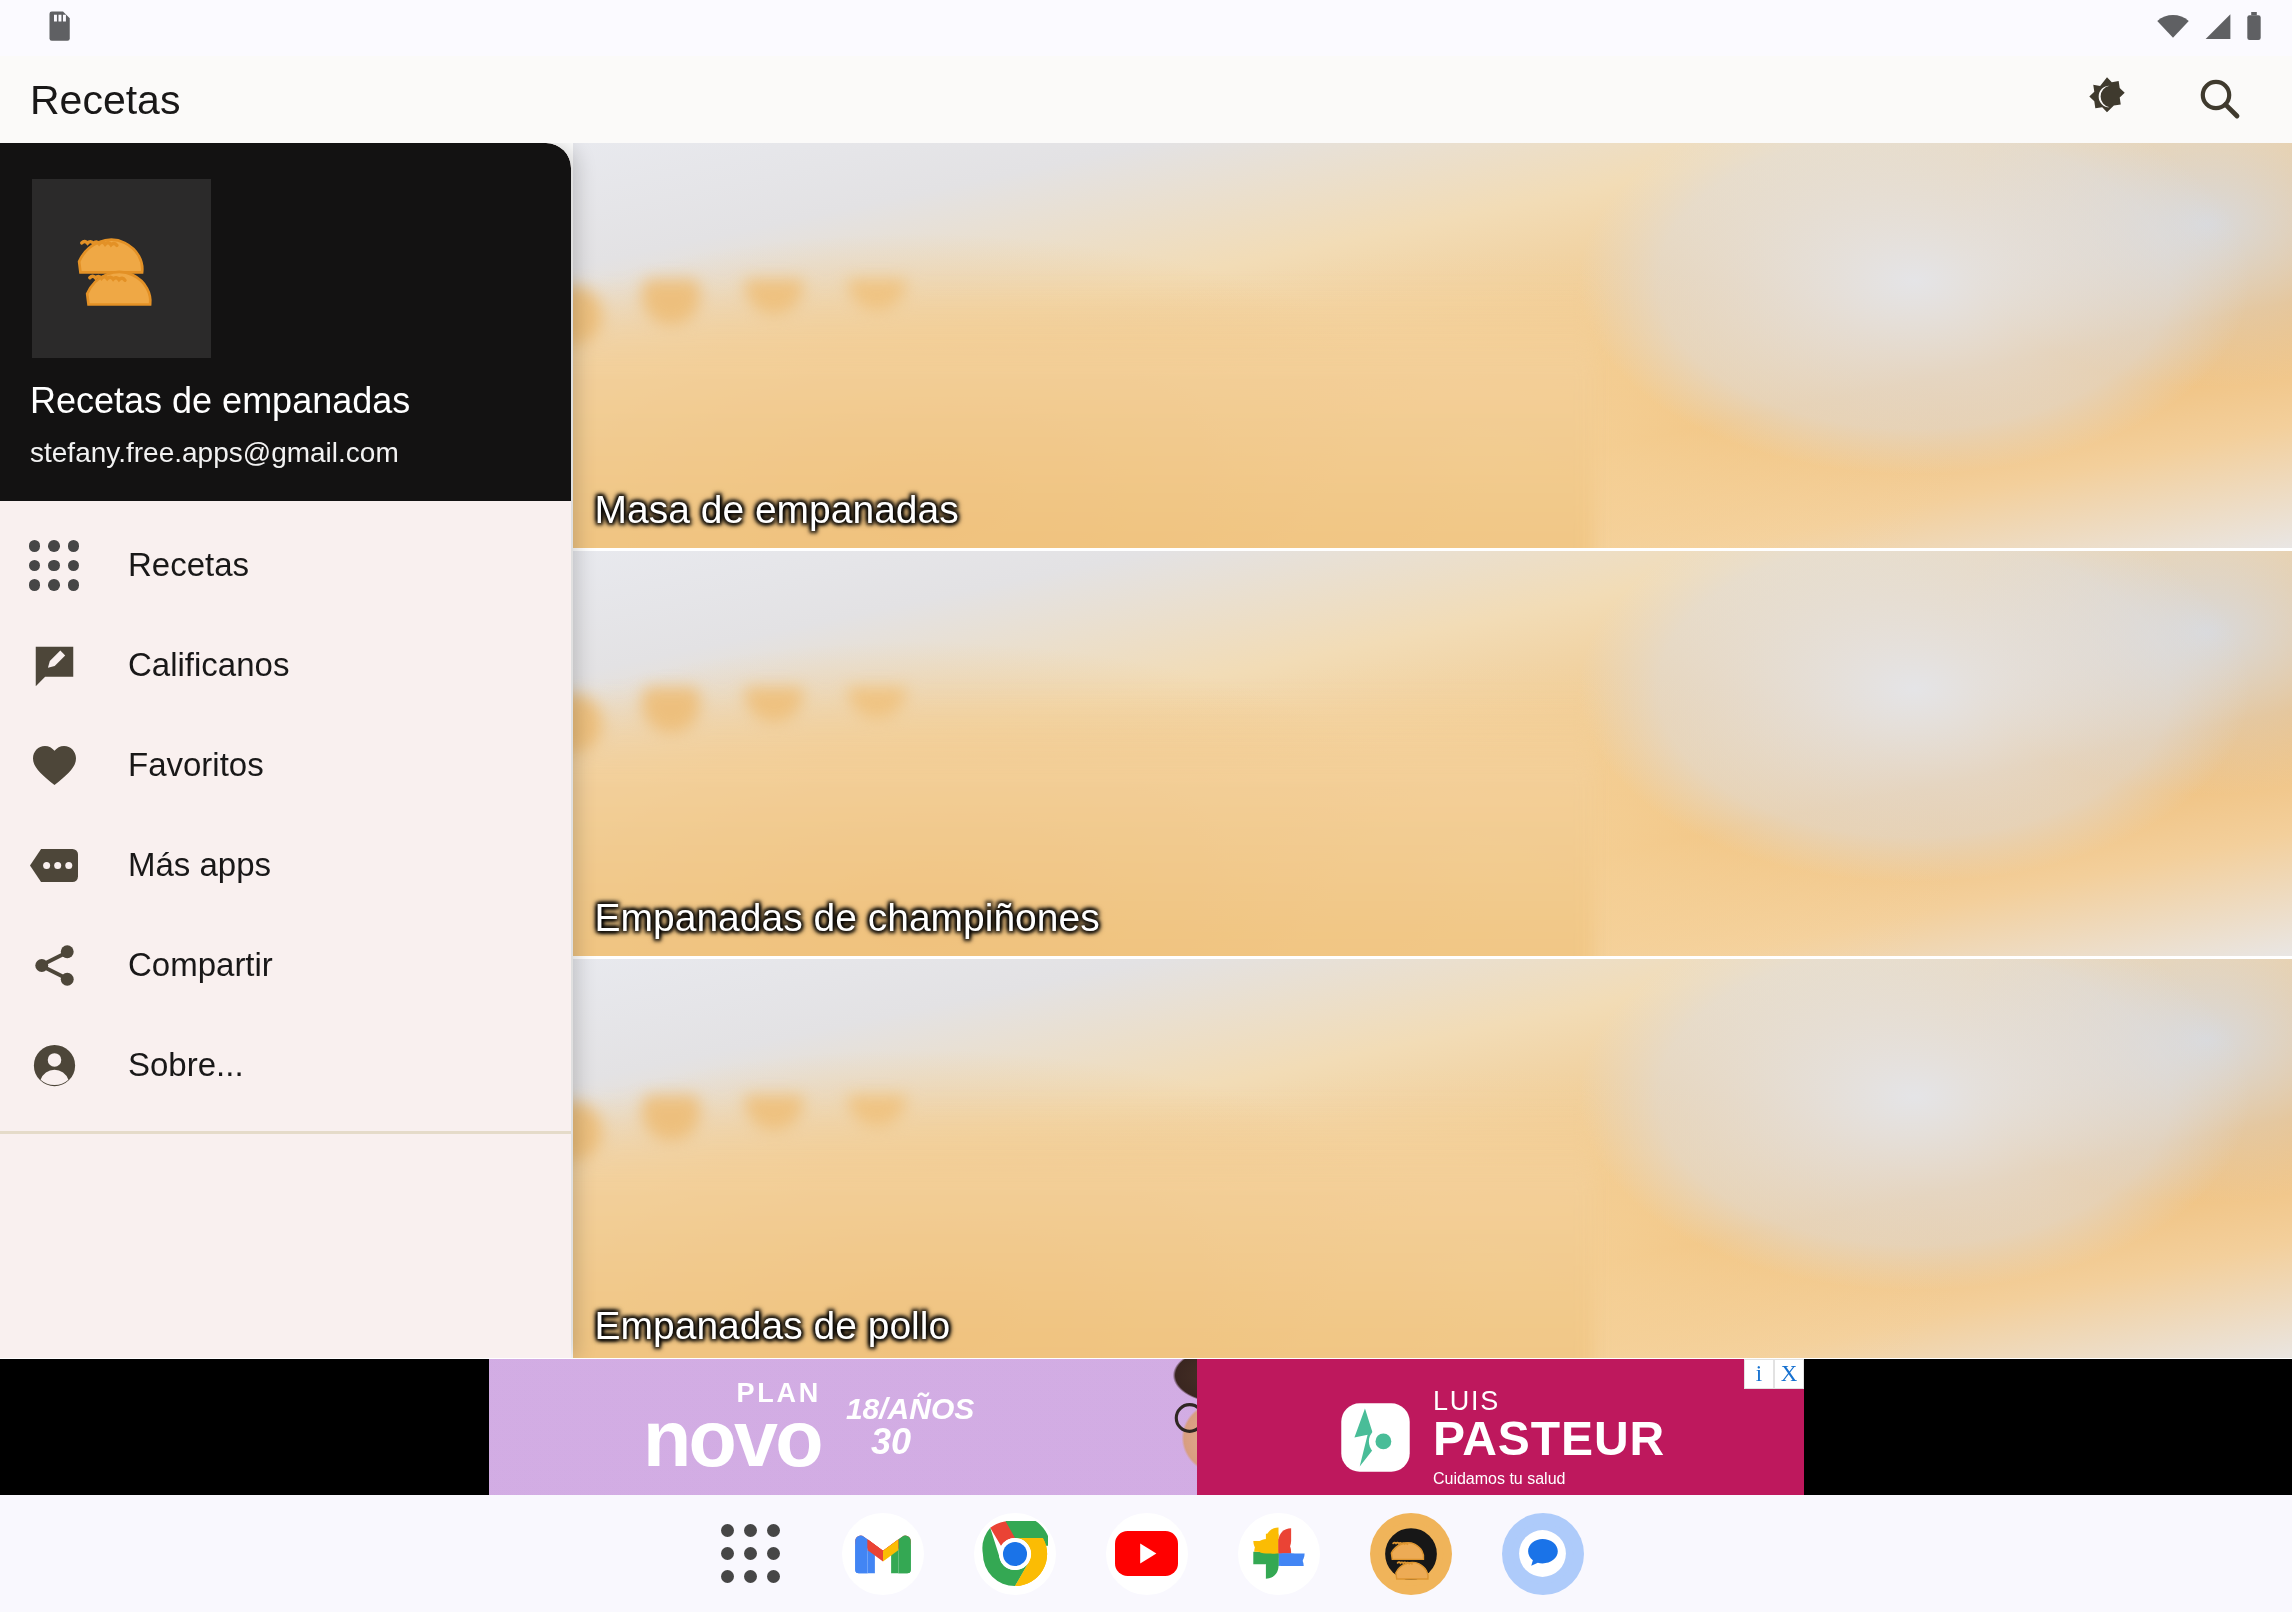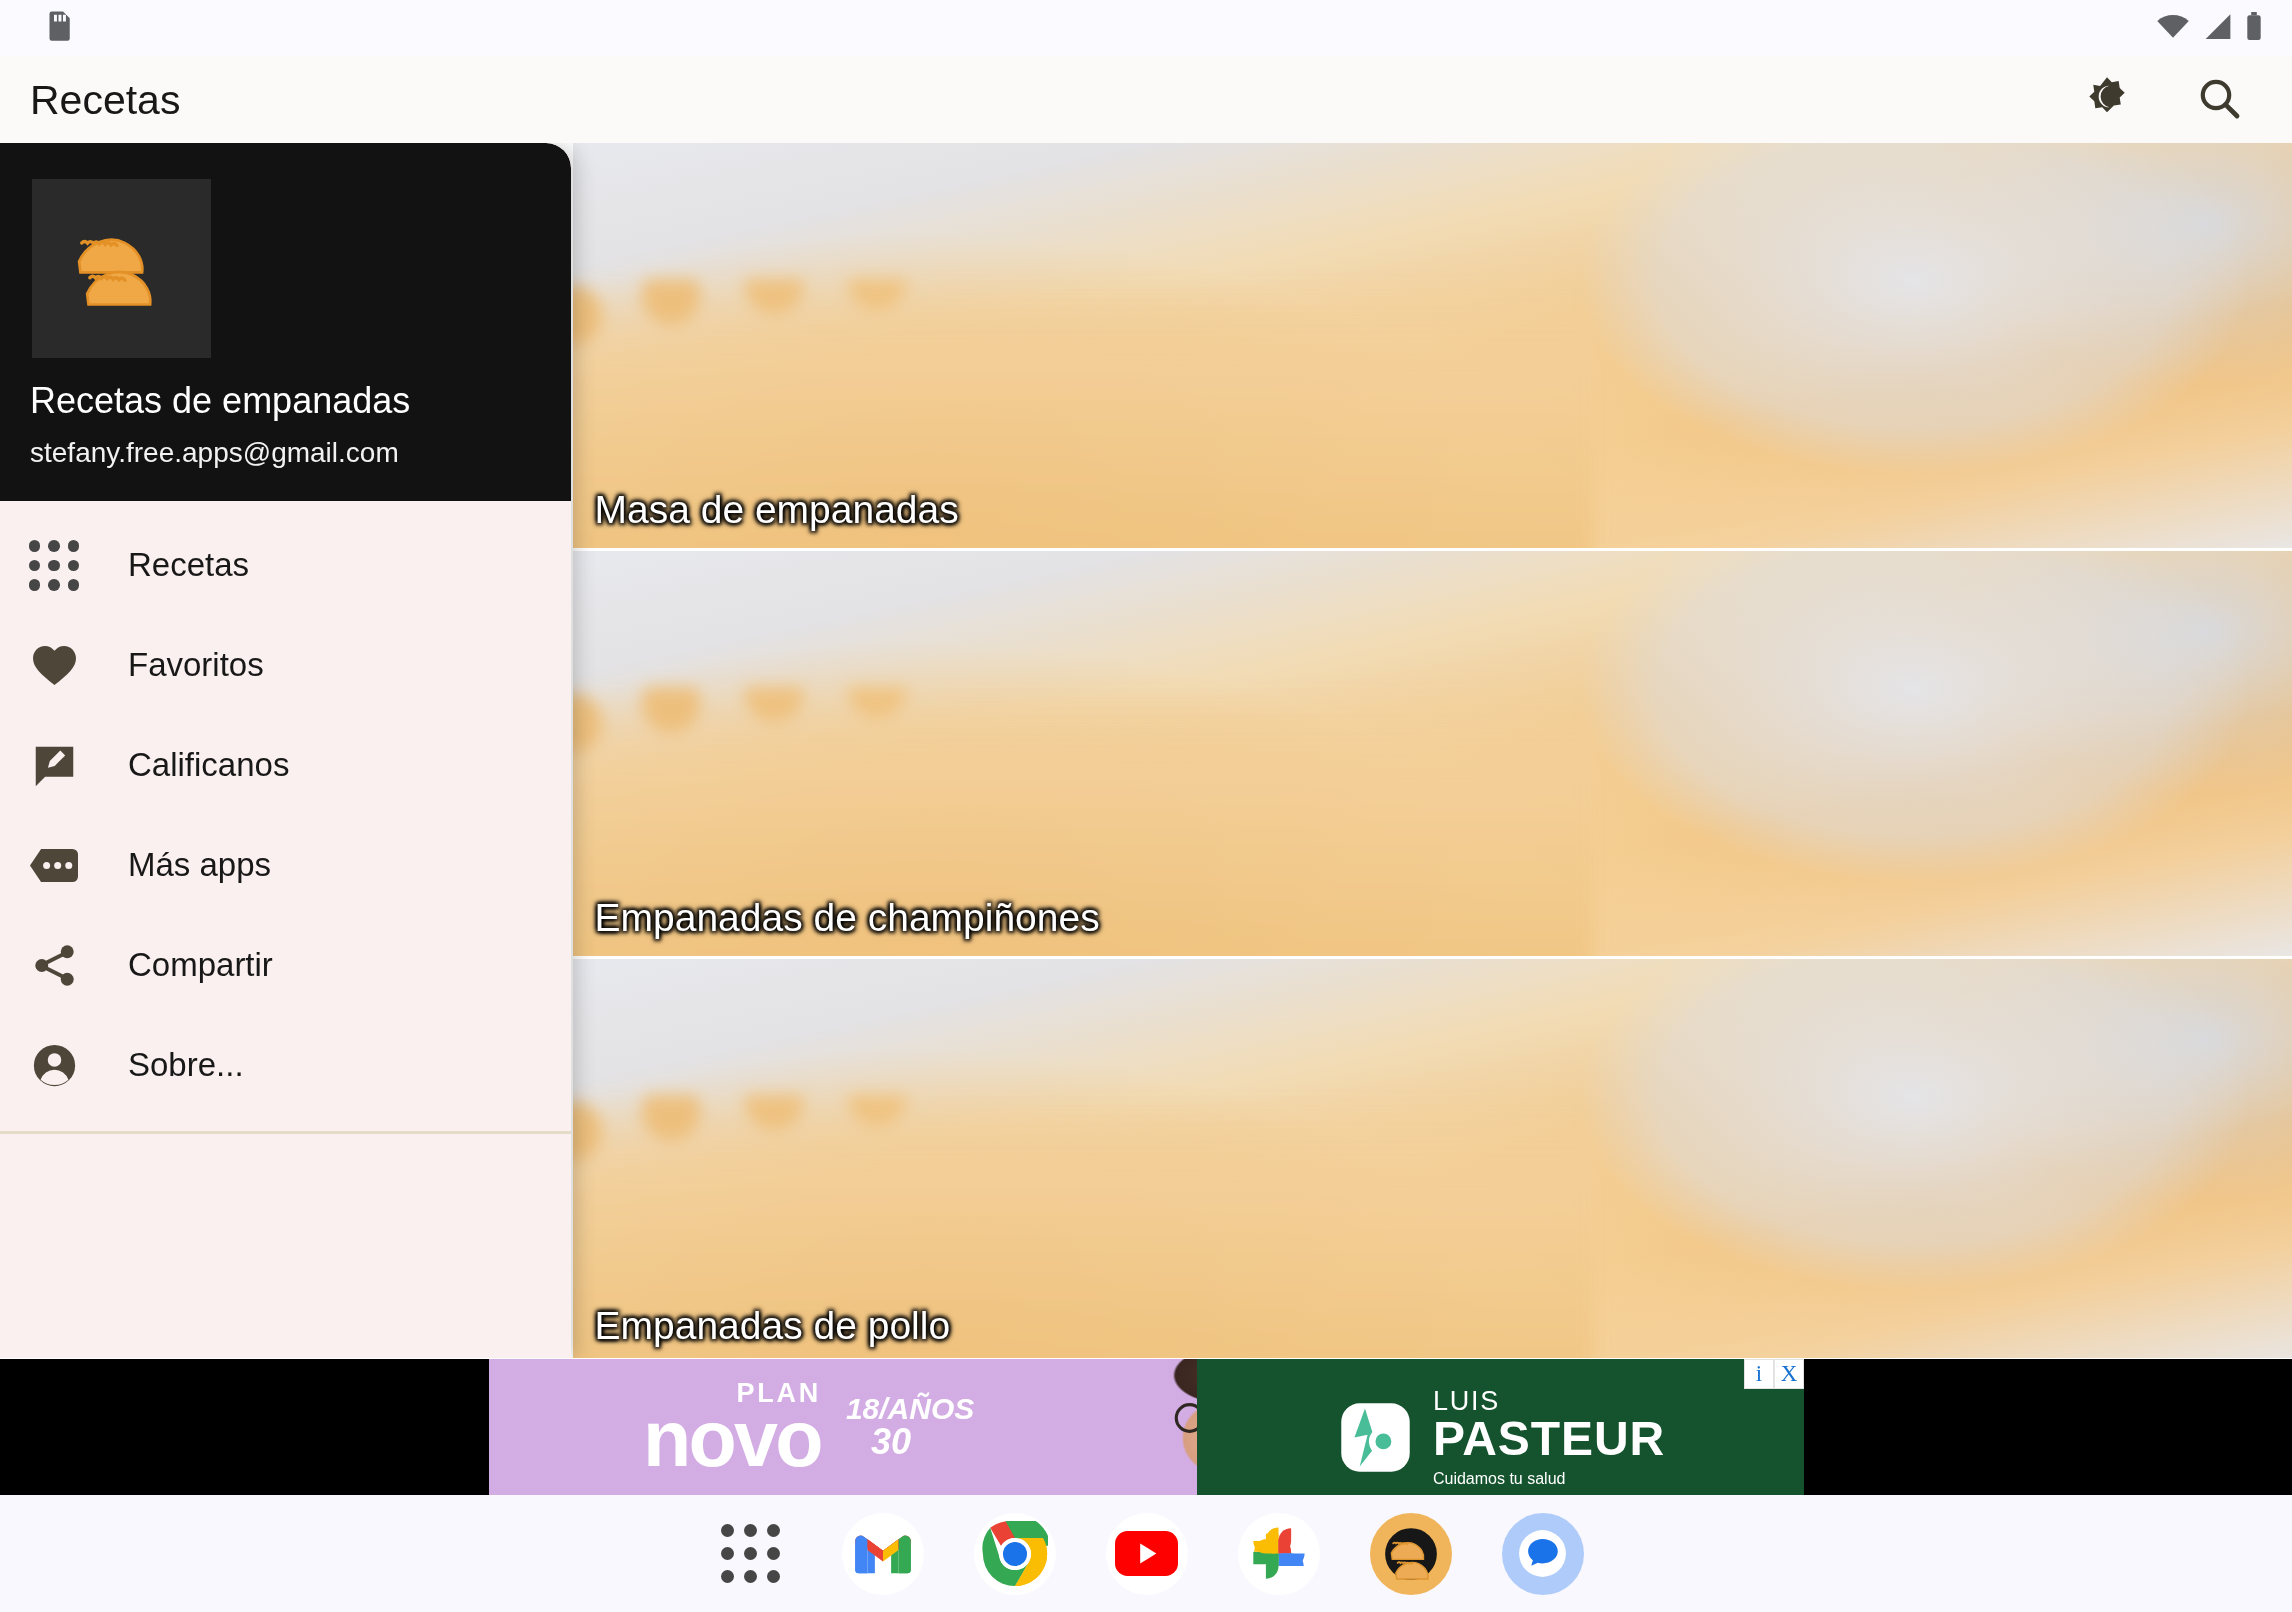--- a/index.html
+++ b/index.html
@@ -280,21 +280,21 @@
   .ad-face .glasses {
     position: absolute;
     top: 43px; left: 52px;
     width: 93px; height: 32px;
   }
   .ad-right {
     position: absolute;
     top: 0; left: 708px;
     width: 607px;
     height: 156px;
-    background: #14532d;
+    background: #be185d;
     display: flex;
     align-items: center;
     justify-content: center;
   }
   .ad-pasteur-logo {
     width: 79px; height: 79px;
     margin-right: 18px;
     flex: none;
   }
   .ad-pasteur-text { color: #ffffff; line-height: 1.0; }
@@ -475,35 +475,35 @@
               <i></i>
               <i></i>
               <i></i>
             </span>
         </span>
         <span class="drawer-item-label">Recetas</span>
       </div>
 
       <div class="drawer-item">
         <span class="drawer-item-icon">
-          <svg width="47" height="43" viewBox="0 0 24 22">
-              <path d="M12 21C5 15.5 1 11.8 1 7.3 1 3.8 3.7 1 7.1 1c2 0 3.8 1 4.9 2.5C13.1 2 14.9 1 16.9 1 20.3 1 23 3.8 23 7.3c0 4.5-4 8.2-11 13.7z" fill="#4d4639"></path>
-            </svg>
-        </span>
-        <span class="drawer-item-label">Favoritos</span>
-      </div>
-
-      <div class="drawer-item">
-        <span class="drawer-item-icon">
           <svg width="45" height="45" viewBox="0 0 24 24">
               <path d="M2 2h20v16H7l-5 5z" fill="#4d4639"></path>
               <path d="M8.5 13.2l1-3.6 5.6-5.6 2.6 2.6-5.6 5.6z" fill="#f9f0ef"></path>
             </svg>
         </span>
         <span class="drawer-item-label">Calificanos</span>
+      </div>
+
+      <div class="drawer-item">
+        <span class="drawer-item-icon">
+          <svg width="47" height="43" viewBox="0 0 24 22">
+              <path d="M12 21C5 15.5 1 11.8 1 7.3 1 3.8 3.7 1 7.1 1c2 0 3.8 1 4.9 2.5C13.1 2 14.9 1 16.9 1 20.3 1 23 3.8 23 7.3c0 4.5-4 8.2-11 13.7z" fill="#4d4639"></path>
+            </svg>
+        </span>
+        <span class="drawer-item-label">Favoritos</span>
       </div>
 
       <div class="drawer-item">
         <span class="drawer-item-icon">
           <svg width="48" height="39" viewBox="0 0 26 20">
               <path d="M0 10L6 1h17a3 3 0 0 1 3 3v12a3 3 0 0 1-3 3H6z" fill="#4d4639"></path>
               <circle cx="9" cy="10" r="1.9" fill="#f9f0ef"></circle>
               <circle cx="15" cy="10" r="1.9" fill="#f9f0ef"></circle>
               <circle cx="21" cy="10" r="1.9" fill="#f9f0ef"></circle>
             </svg>

